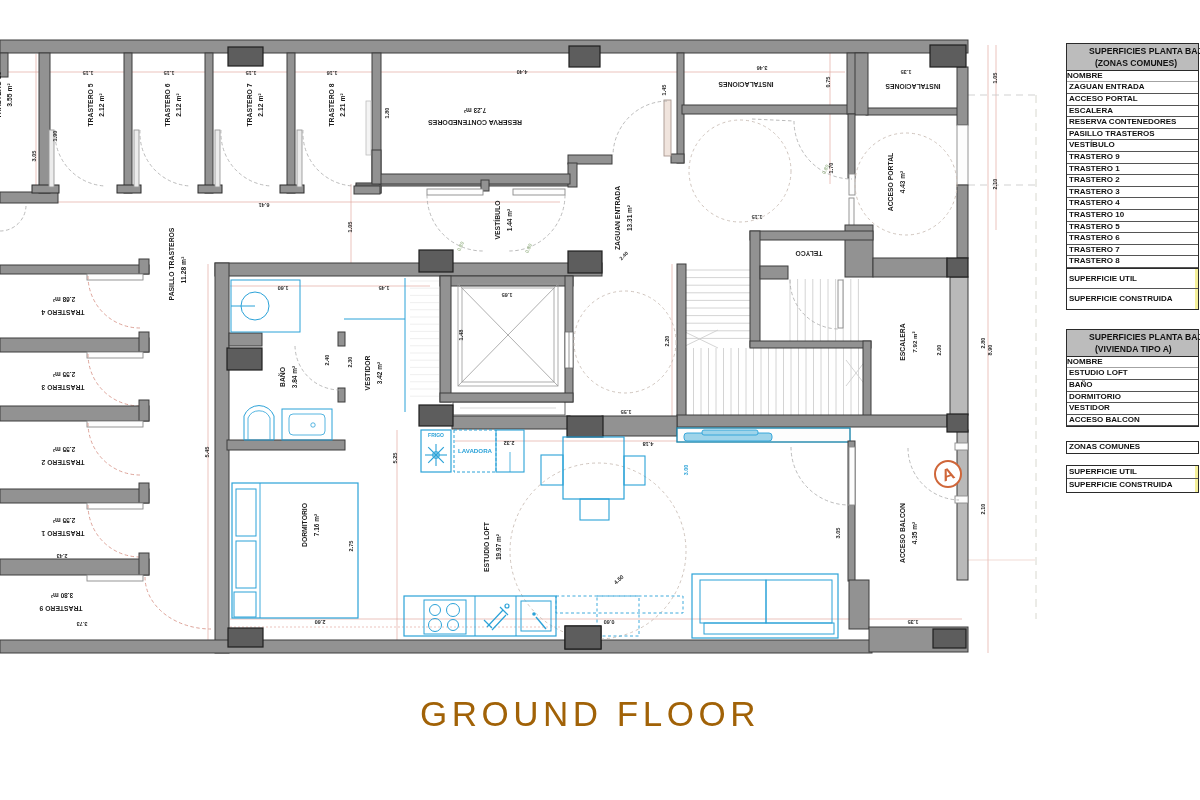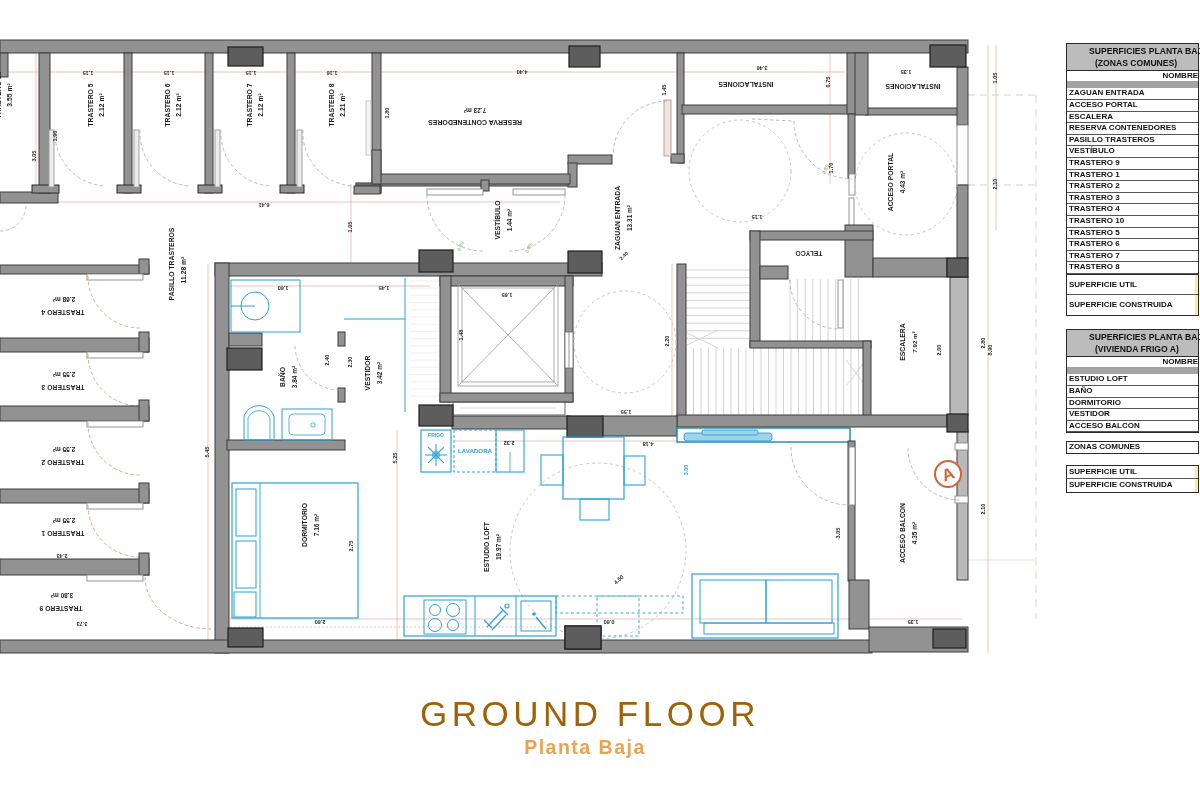--- a/index.html
+++ b/index.html
@@ -5,21 +5,21 @@
 html,body{margin:0;padding:0;background:#ffffff;width:1200px;height:800px;overflow:hidden;
 font-family:"Liberation Sans", sans-serif;}
 #page{position:relative;width:1200px;height:800px;}
 svg text{font-family:"Liberation Sans", sans-serif;}
 .tbl{position:absolute;left:1066px;width:131px;border:1.6px solid #2a2a2a;background:#fff;
 font-size:8px;color:#111;font-weight:bold;}
 .tbl .hdr{background:#bcbcbc;border-bottom:1.2px solid #2a2a2a;text-align:left;
 font-size:8.6px;line-height:12.5px;padding:0.5px 0;white-space:nowrap;}
 .tbl .hdr .h1{padding-left:22px;}
 .tbl .hdr .h2{padding-left:28px;}
-.tbl .nom{text-align:right;border-bottom:7px solid #a3a3a3;line-height:10.4px;font-size:8px;}
+.tbl .nom{text-align:left;border-bottom:1px solid #a3a3a3;line-height:10.4px;font-size:8px;}
 .tbl .tr{border-bottom:0.8px solid #555;line-height:10.6px;height:10.6px;padding-left:2px;
 white-space:nowrap;overflow:hidden;}
 .tbl .sup{border-top:1.2px solid #2a2a2a;line-height:19.5px;height:19.5px;padding-left:2px;
 position:relative;white-space:nowrap;}
 .ys{position:absolute;right:0;top:0;bottom:0;width:3px;background:#f4f09a;}
 #title{position:absolute;left:290px;width:600px;top:694px;text-align:center;color:#a16207;
 font-size:35px;letter-spacing:4.5px;font-weight:normal;}
 #subtitle{position:absolute;left:290px;width:590px;top:736px;text-align:center;color:#e9a353;
 font-size:19.5px;letter-spacing:1.5px;font-weight:bold;}
 </style>
@@ -606,35 +606,34 @@
       <div class="tr"><span>TRASTERO 6</span></div>
       <div class="tr"><span>TRASTERO 7</span></div>
       <div class="tr"><span>TRASTERO 8</span></div>
 <div class="sup">SUPERFICIE UTIL<span class="ys"></span></div>
 <div class="sup" style="border-top:0.8px solid #555;">SUPERFICIE CONSTRUIDA<span class="ys"></span></div>
 </div>
 
 <div class="tbl" style="top:329px;">
 <div class="hdr">
         <div class="h1">SUPERFICIES PLANTA BAJA</div>
-        <div class="h2">(VIVIENDA FRIGO A)</div>
+        <div class="h2">(VIVIENDA TIPO A)</div>
       </div>
 <div class="nom">NOMBRE</div>
 <div class="tr"><span>ESTUDIO LOFT</span></div>
       <div class="tr"><span>BAÑO</span></div>
       <div class="tr"><span>DORMITORIO</span></div>
       <div class="tr"><span>VESTIDOR</span></div>
       <div class="tr"><span>ACCESO BALCON</span></div>
 </div>
 
 <div class="tbl" style="top:441px;">
 <div class="tr" style="border-bottom:none;">ZONAS COMUNES</div>
 </div>
 
 <div class="tbl" style="top:465px;">
 <div class="tr" style="height:12.3px;line-height:12.3px;position:relative;">SUPERFICIE UTIL<span class="ys"></span></div>
 <div class="tr" style="border-bottom:none;height:12.3px;line-height:12.3px;position:relative;">SUPERFICIE CONSTRUIDA<span class="ys"></span></div>
 </div>
 
 <div id="title">GROUND FLOOR</div>
 
-<div id="subtitle">Planta Baja</div>
 </div>
 
 </body></html>

